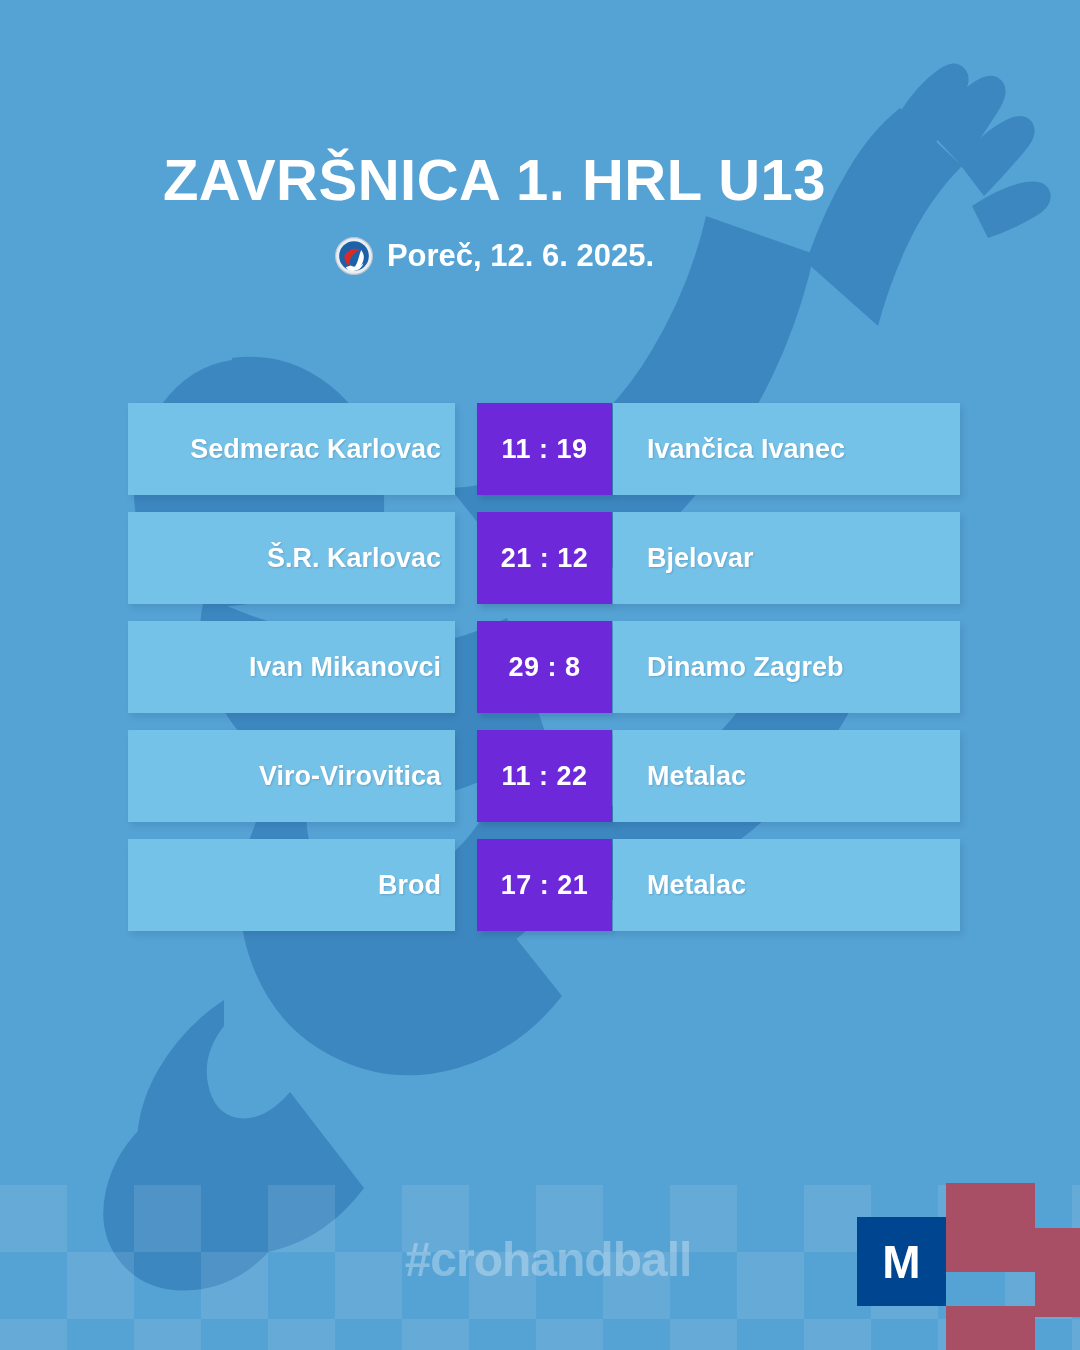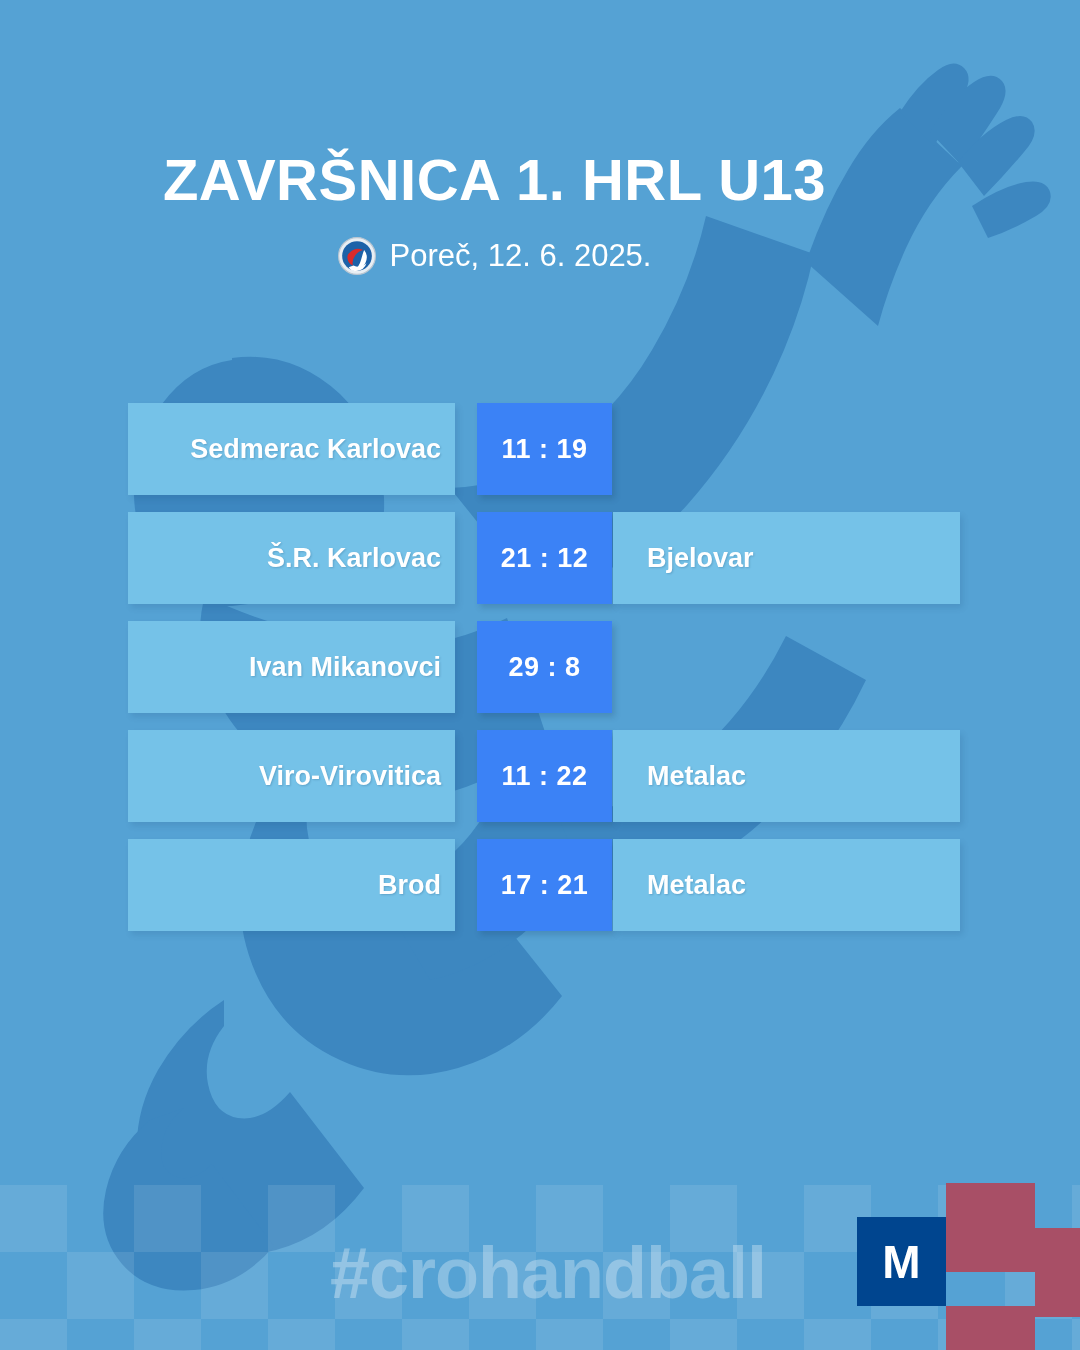--- a/index.html
+++ b/index.html
@@ -51,21 +51,21 @@
   #subtitle-row {
     margin-top:26px;
     display:flex;
     align-items:center;
     justify-content:center;
     gap:14px;
   }
   #subtitle-text {
     font-size:31px;
     color:#ffffff;
-    font-weight:normal;
+    font-weight:bold;
   }
   #federation-logo { width:38px; height:38px; display:block; }
 
   
   #results {
     position:absolute;
     left:0; top:403px;
     width:1080px;
     margin-left:12px;
   }
@@ -96,41 +96,41 @@
     font-size:27px;
     font-weight:bold;
     color:#ffffff;
     white-space:nowrap;
     text-shadow:1px 1px 2px rgba(20,60,100,0.22);
   }
   .score-box {
     position:absolute;
     left:465px; top:0;
     width:135px; height:92px;
-    background:#3b82f6;
+    background:#6d28d9;
     display:flex;
     align-items:center;
     justify-content:center;
     box-shadow:3px 4px 6px rgba(15,45,80,0.18);
   }
   .score-text {
     font-size:27px;
     font-weight:bold;
     color:#ffffff;
     white-space:nowrap;
     letter-spacing:0.5px;
   }
 
   
   #hashtag {
     position:absolute;
     left:0; top:1232px;
     width:1080px;
     text-align:center;
-    font-size:72px;
+    font-size:48px;
     font-weight:bold;
     color:rgba(255,255,255,0.30);
     letter-spacing:-1px;
     pointer-events:none;
     padding-left:16px;
   }
 
   
   #brand-logo {
     position:absolute;
@@ -235,38 +235,44 @@
   </div>
 
   <div id="results">
       <div class="match-row">
         <div class="team-panel home-panel">
           <span class="team-name">Sedmerac Karlovac</span>
         </div>
         <div class="score-box">
           <span class="score-text">11 : 19</span>
         </div>
+        <div class="team-panel away-panel">
+          <span class="team-name">Ivančica Ivanec</span>
+        </div>
       </div>
       <div class="match-row">
         <div class="team-panel home-panel">
           <span class="team-name">Š.R. Karlovac</span>
         </div>
         <div class="score-box">
           <span class="score-text">21 : 12</span>
         </div>
         <div class="team-panel away-panel">
           <span class="team-name">Bjelovar</span>
         </div>
       </div>
       <div class="match-row">
         <div class="team-panel home-panel">
           <span class="team-name">Ivan Mikanovci</span>
         </div>
         <div class="score-box">
           <span class="score-text">29 : 8</span>
+        </div>
+        <div class="team-panel away-panel">
+          <span class="team-name">Dinamo Zagreb</span>
         </div>
       </div>
       <div class="match-row">
         <div class="team-panel home-panel">
           <span class="team-name">Viro-Virovitica</span>
         </div>
         <div class="score-box">
           <span class="score-text">11 : 22</span>
         </div>
         <div class="team-panel away-panel">

